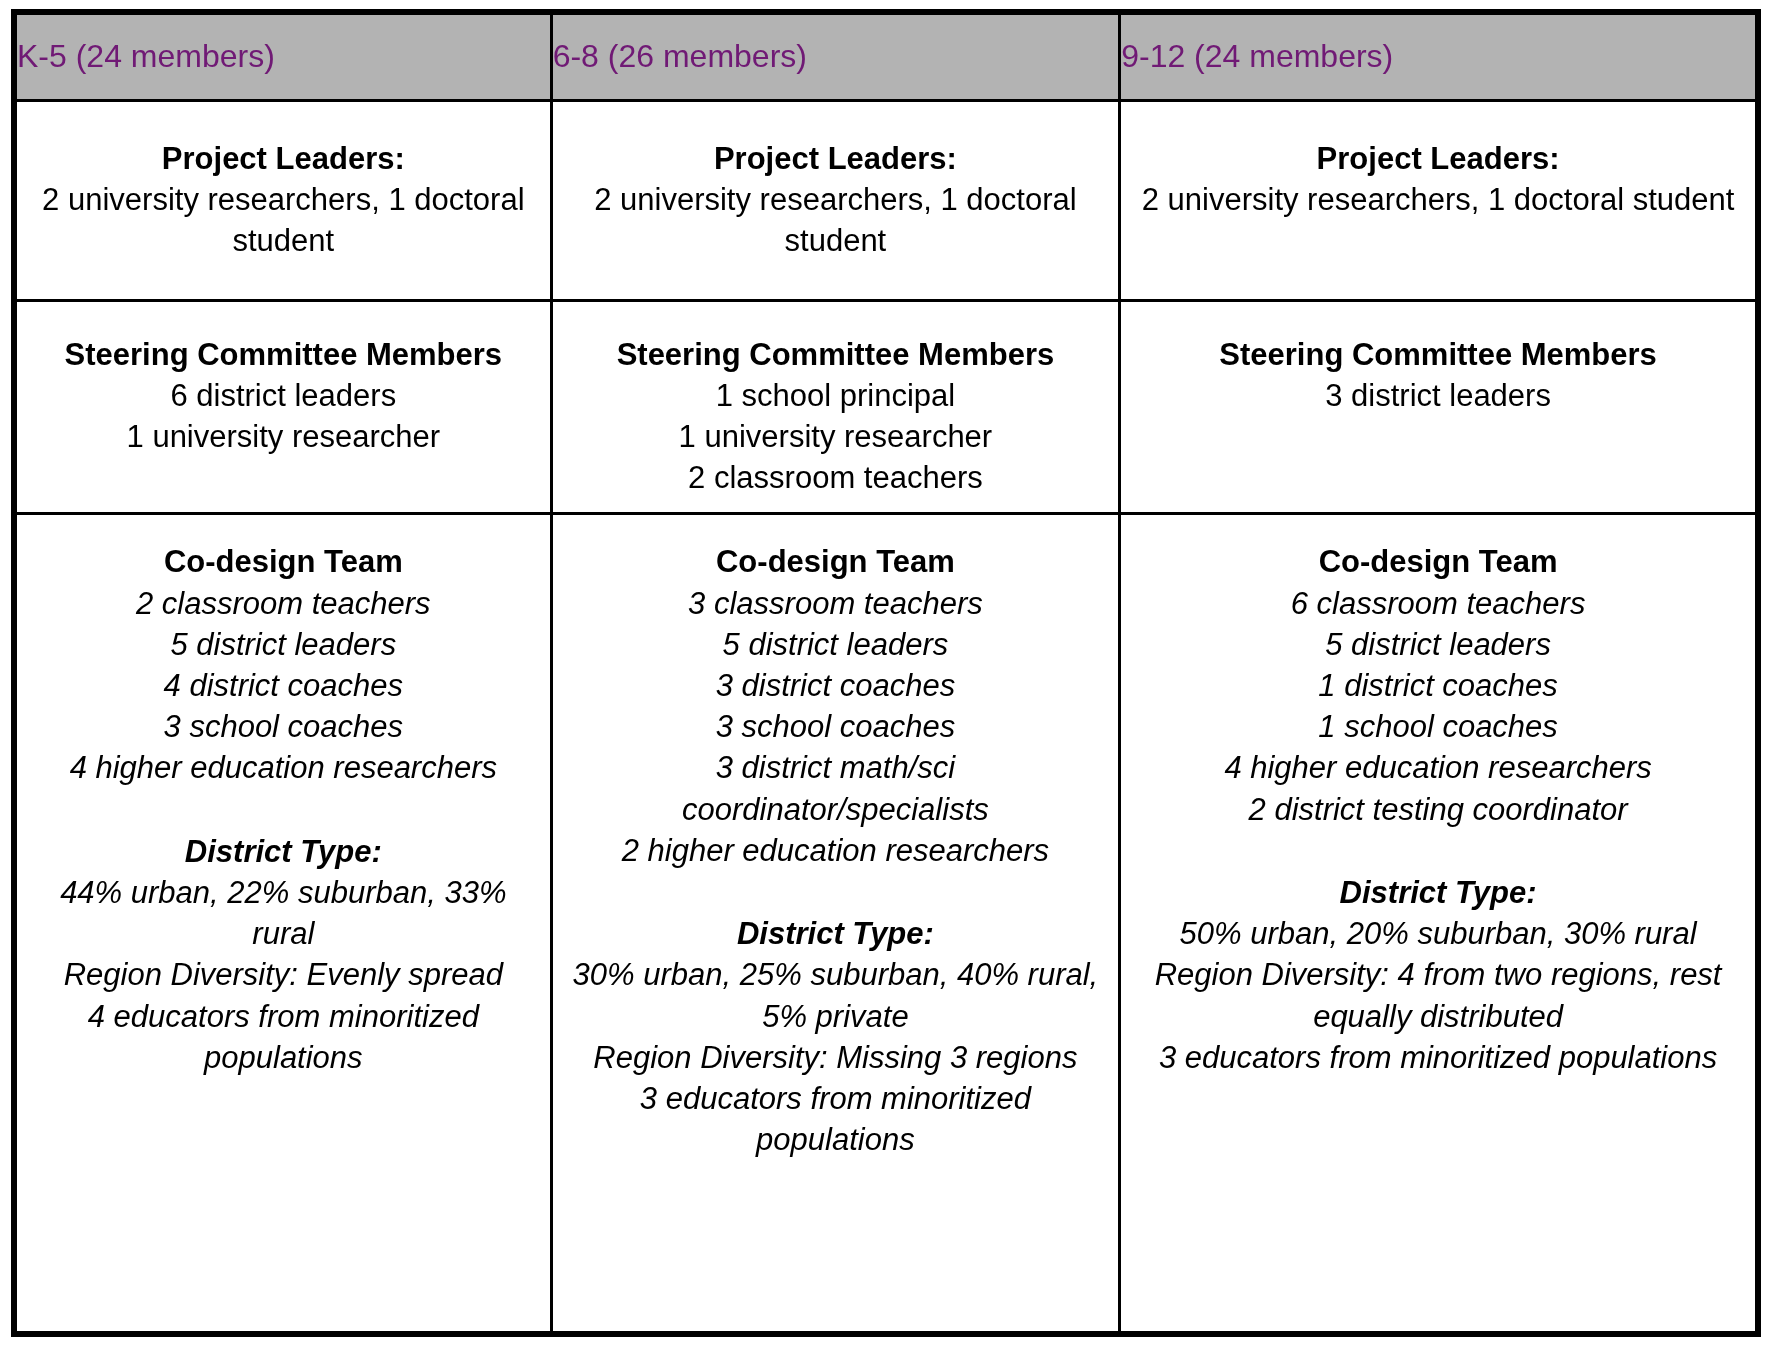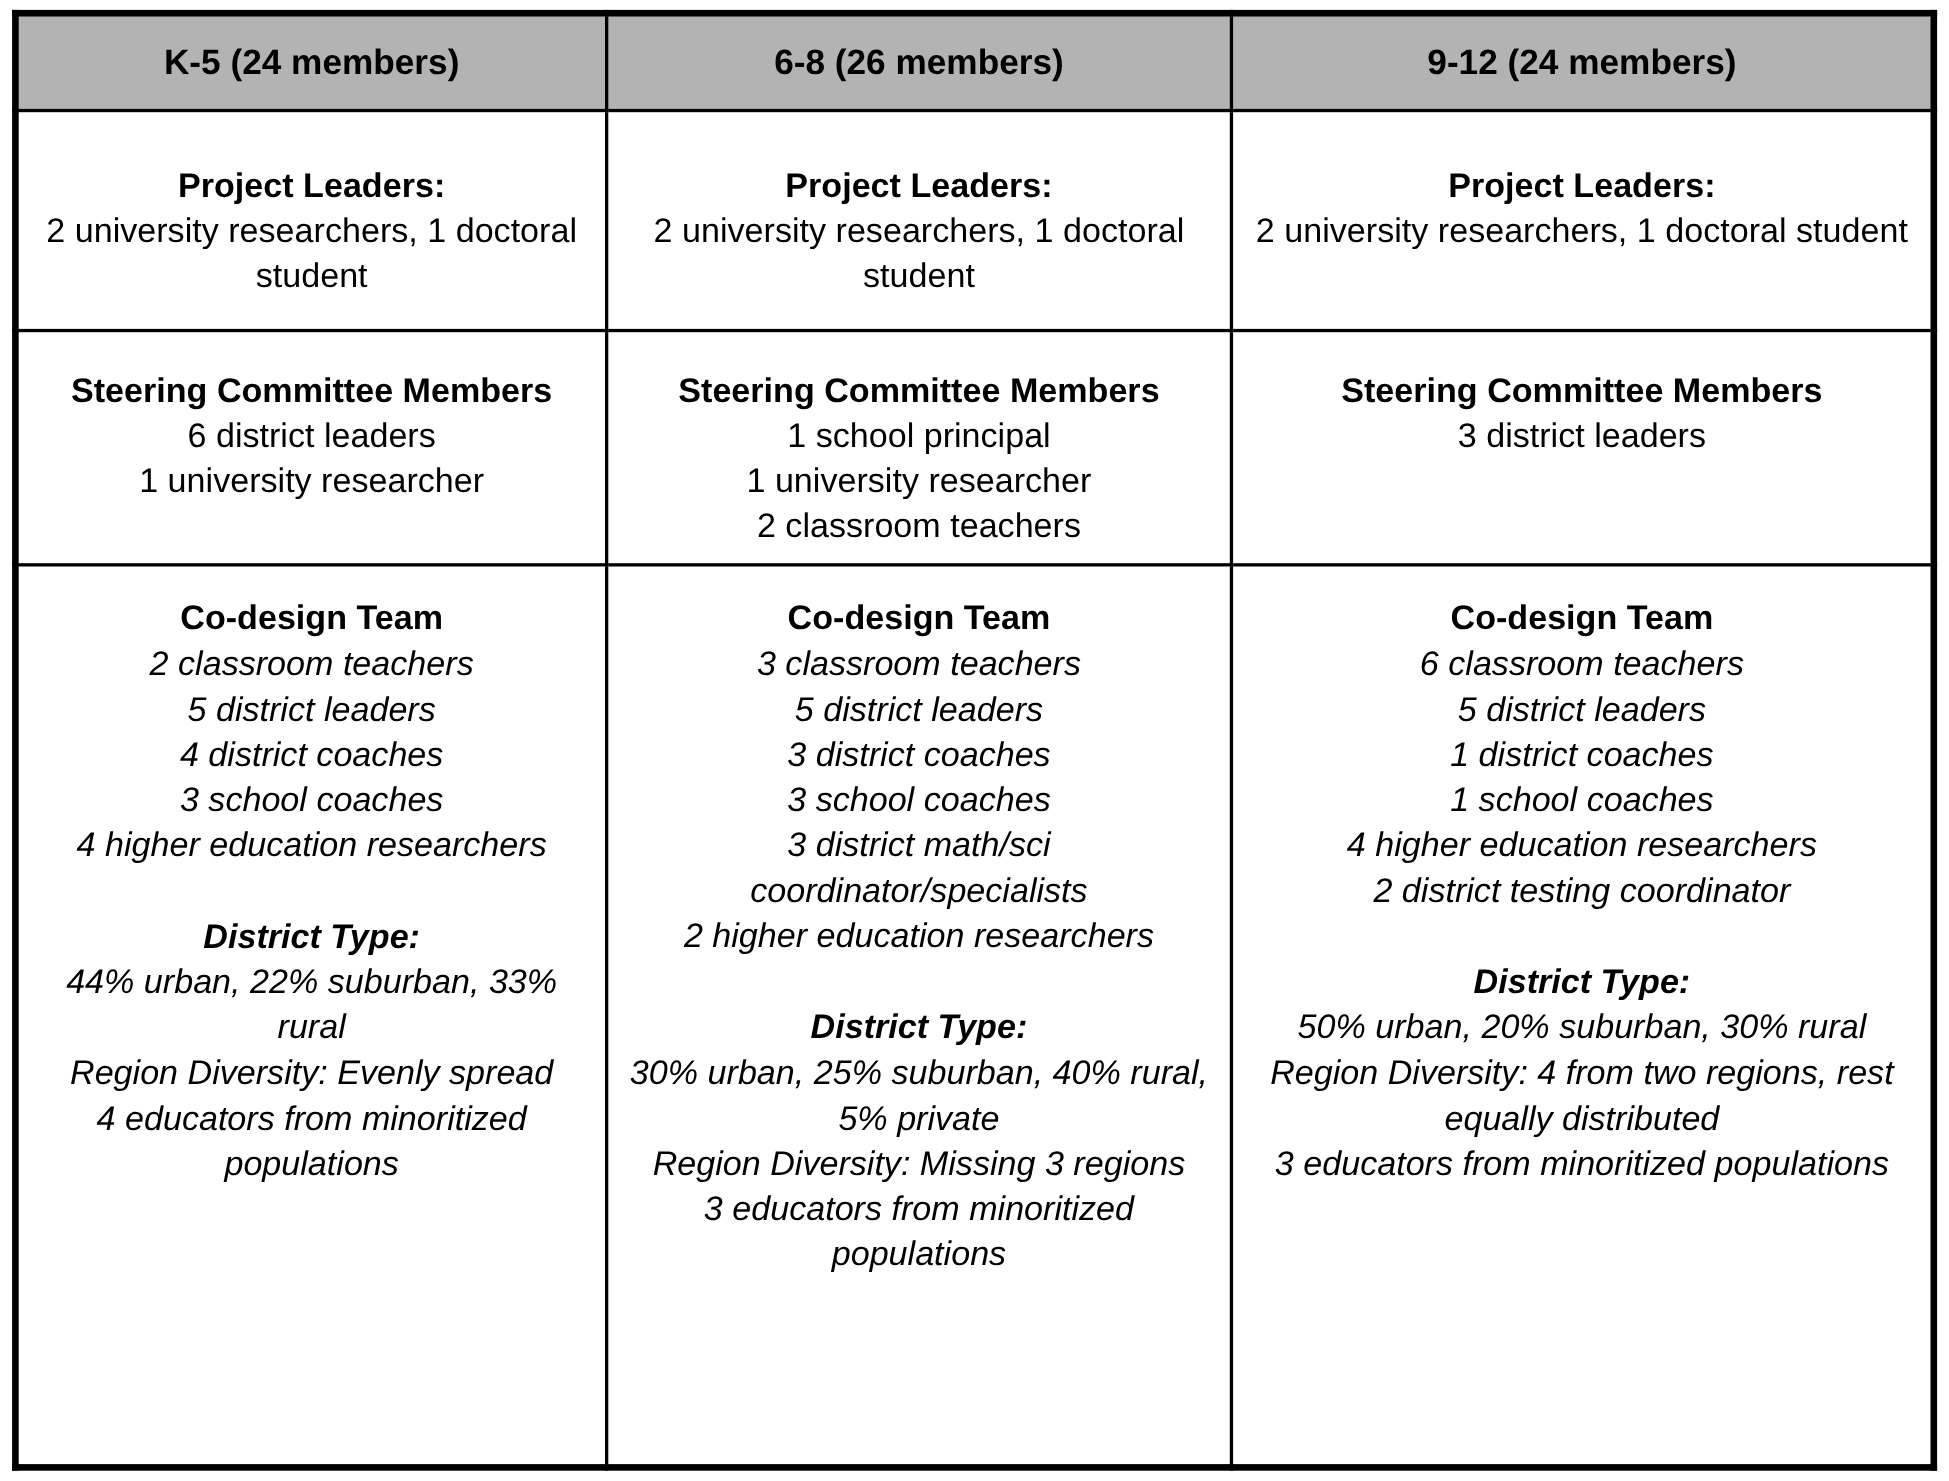--- a/index.html
+++ b/index.html
@@ -26,35 +26,35 @@
     border: 3px solid #000000;
   }
   col.col-k5  { width: 30.8%; }
   col.col-68  { width: 32.6%; }
   col.col-912 { width: 36.6%; }
 
   tr.header-row th {
     background: #b3b3b3;
     height: 88px;
     font-size: 32px;
-    font-weight: bold;
-    text-align: center;
+    font-weight: normal;
+    text-align: left;
     vertical-align: middle;
-    color: #000000;
+    color: #701a75;
   }
   td.cell {
     text-align: center;
     vertical-align: top;
     font-size: 31px;
     line-height: 1.33;
     color: #000000;
     padding: 24px 18px 14px 18px;
   }
   tr.row-project-leaders { height: 200px; }
-  tr.row-project-leaders td.cell { padding-top: 46px; }
+  tr.row-project-leaders td.cell { padding-top: 36px; }
   tr.row-steering { height: 195px; }
   tr.row-steering td.cell { padding-top: 32px; }
   tr.row-codesign td.cell { padding-top: 26px; padding-bottom: 36px; }
 
   .cell-title {
     font-weight: bold;
   }
   .member-line, .dt-line {
     font-style: italic;
   }

